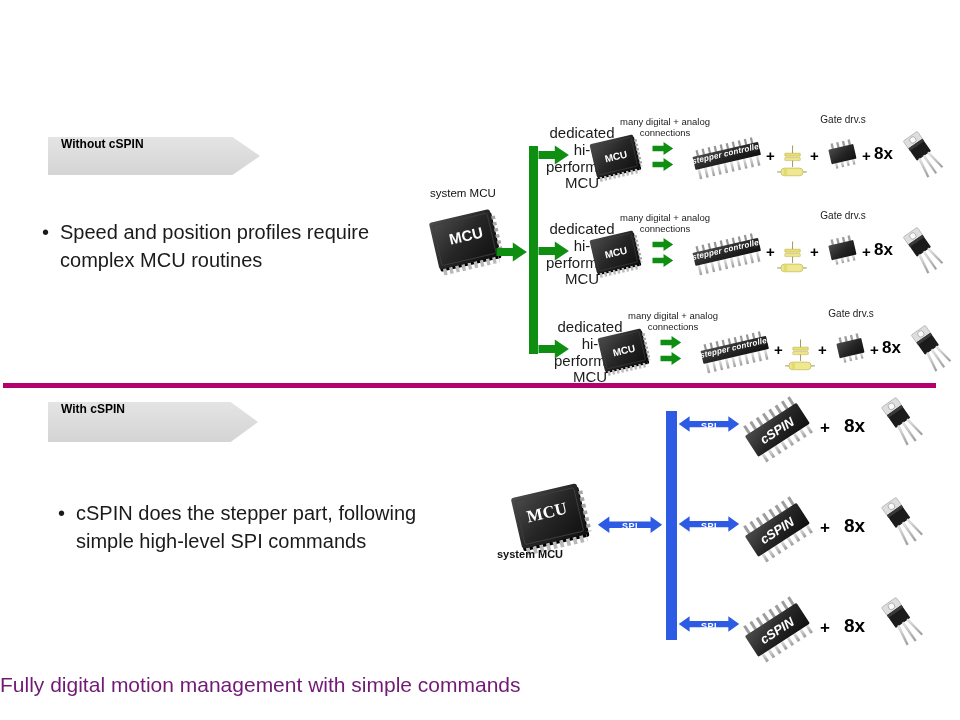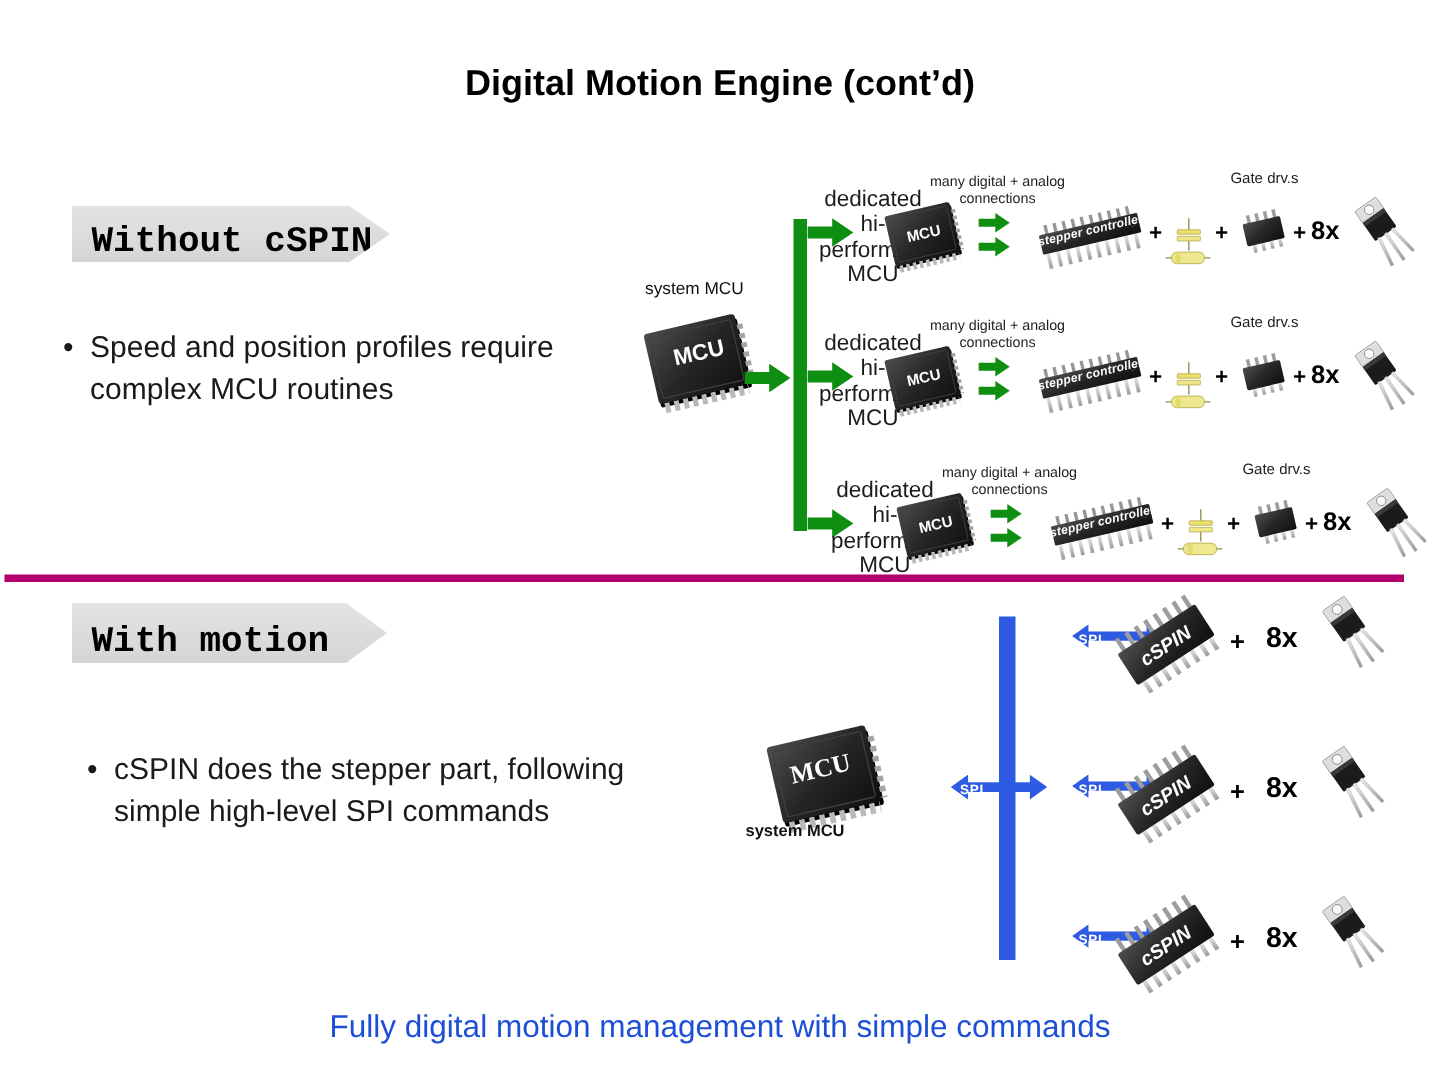--- a/index.html
+++ b/index.html
@@ -5,37 +5,37 @@
   html,body{margin:0;padding:0;background:#fff;}
   .slide{position:relative;width:960px;height:720px;background:#fff;overflow:hidden;
          font-family:"Liberation Sans",sans-serif;color:#000;
          --green:#0e8f12;--blue:#2e5be4;--magenta:#b4006e;--banner:#d4d4d4;}
   .abs{position:absolute;}
   .title{position:absolute;left:0;right:0;top:42px;text-align:center;
          font-size:24px;font-weight:bold;color:#000;}
   .banner{position:absolute;left:48px;width:212px;height:38px;
           background:linear-gradient(180deg,#e4e4e4,var(--banner));
           clip-path:polygon(0 0,87% 0,100% 50%,87% 100%,0 100%);
-          display:flex;align-items:flex-end;padding-left:13px;box-sizing:border-box;
-          font-weight:bold;font-size:24px;font-family:Liberation Mono, monospace;}
+          display:flex;align-items:flex-start;padding-left:13px;box-sizing:border-box;
+          font-weight:bold;font-size:12px;}
   .bullet{position:absolute;display:flex;gap:11px;font-size:20px;line-height:1.38;color:#1a1a1a;}
   .b1{left:42px;top:219px;width:345px;}
   .b2{left:58px;top:500px;width:405px;}
   .divider{position:absolute;left:3px;top:383px;width:933px;height:5px;background:var(--magenta);}
-  .footer{position:absolute;left:0;right:0;top:673px;text-align:center;font-size:21px;color:#1d4ed8;}
+  .footer{position:absolute;left:0;right:0;top:673px;text-align:left;font-size:21px;color:#701a75;}
 
   .chip{position:absolute;}
   .chip svg,.icon svg{width:100%;height:100%;display:block;}
   .icon{position:absolute;}
   .chip-lbl{position:absolute;color:#fff;font-weight:bold;text-align:center;pointer-events:none;}
 
   
   .gbus{position:absolute;left:529px;top:146px;width:9px;height:208px;background:var(--green);}
   .garr{color:var(--green);}
-  .barr{color:var(--blue);padding-left:36px;}
+  .barr{color:var(--blue);}
 
   
   .syscap1{position:absolute;left:430px;top:187px;width:80px;font-size:11.5px;color:#111;}
   .qfn-lg{left:424px;top:202px;width:84px;height:80px;}
   .mcu-lg{left:14px;top:25px;width:56px;font-size:15px;transform:rotate(-13deg);}
 
   
   .wo-row{position:absolute;width:422px;height:100px;}
   .lbl{position:absolute;text-align:center;color:#1c1c1c;}
   .ded{left:6px;top:20px;width:72px;font-size:15px;line-height:1.12;}
@@ -195,21 +195,20 @@
       <rect x="16" y="15" width="28" height="5.5" rx="1" fill="#e9e06c" stroke="#a79f3e" stroke-width="0.8"></rect>
       <rect x="16" y="23" width="28" height="5.5" rx="1" fill="#efe787" stroke="#a79f3e" stroke-width="0.8"></rect>
       <rect x="9" y="42" width="40" height="14" rx="6.5" fill="#efe88f" stroke="#a79f3e" stroke-width="0.9"></rect>
       <rect x="14" y="42" width="6" height="14" fill="#e0d668" opacity="0.8"></rect>
     </symbol>
   </defs>
 </svg>
 
 <div class="slide" style="--green: #0e8f12; --blue: #2e5be4; --magenta: #b4006e; --banner: #d4d4d4;">
 
-  <div class="title">Digital Motion Engine (cont’d)</div>
 
   <div class="banner" style="top:137px">
     <span>Without cSPIN</span>
   </div>
 
   <div class="bullet b1">
     <span>•</span>
     <span>Speed and position profiles require complex MCU routines</span>
   </div>
 
@@ -354,21 +353,21 @@
     <div class="chip to-chip">
       <svg viewBox="0 0 96 96">
           <use href="#s-to220"></use>
         </svg>
     </div>
   </div>
 
   <div class="divider"></div>
 
   <div class="banner" style="top:402px;height:40px;width:210px">
-    <span>With motion</span>
+    <span>With cSPIN</span>
   </div>
 
   <div class="bullet b2">
     <span>•</span>
     <span>cSPIN does the stepper part, following simple high-level SPI commands</span>
   </div>
 
   <div class="chip qfn-xl">
     <svg viewBox="0 0 100 90">
         <use href="#s-qfn"></use>

